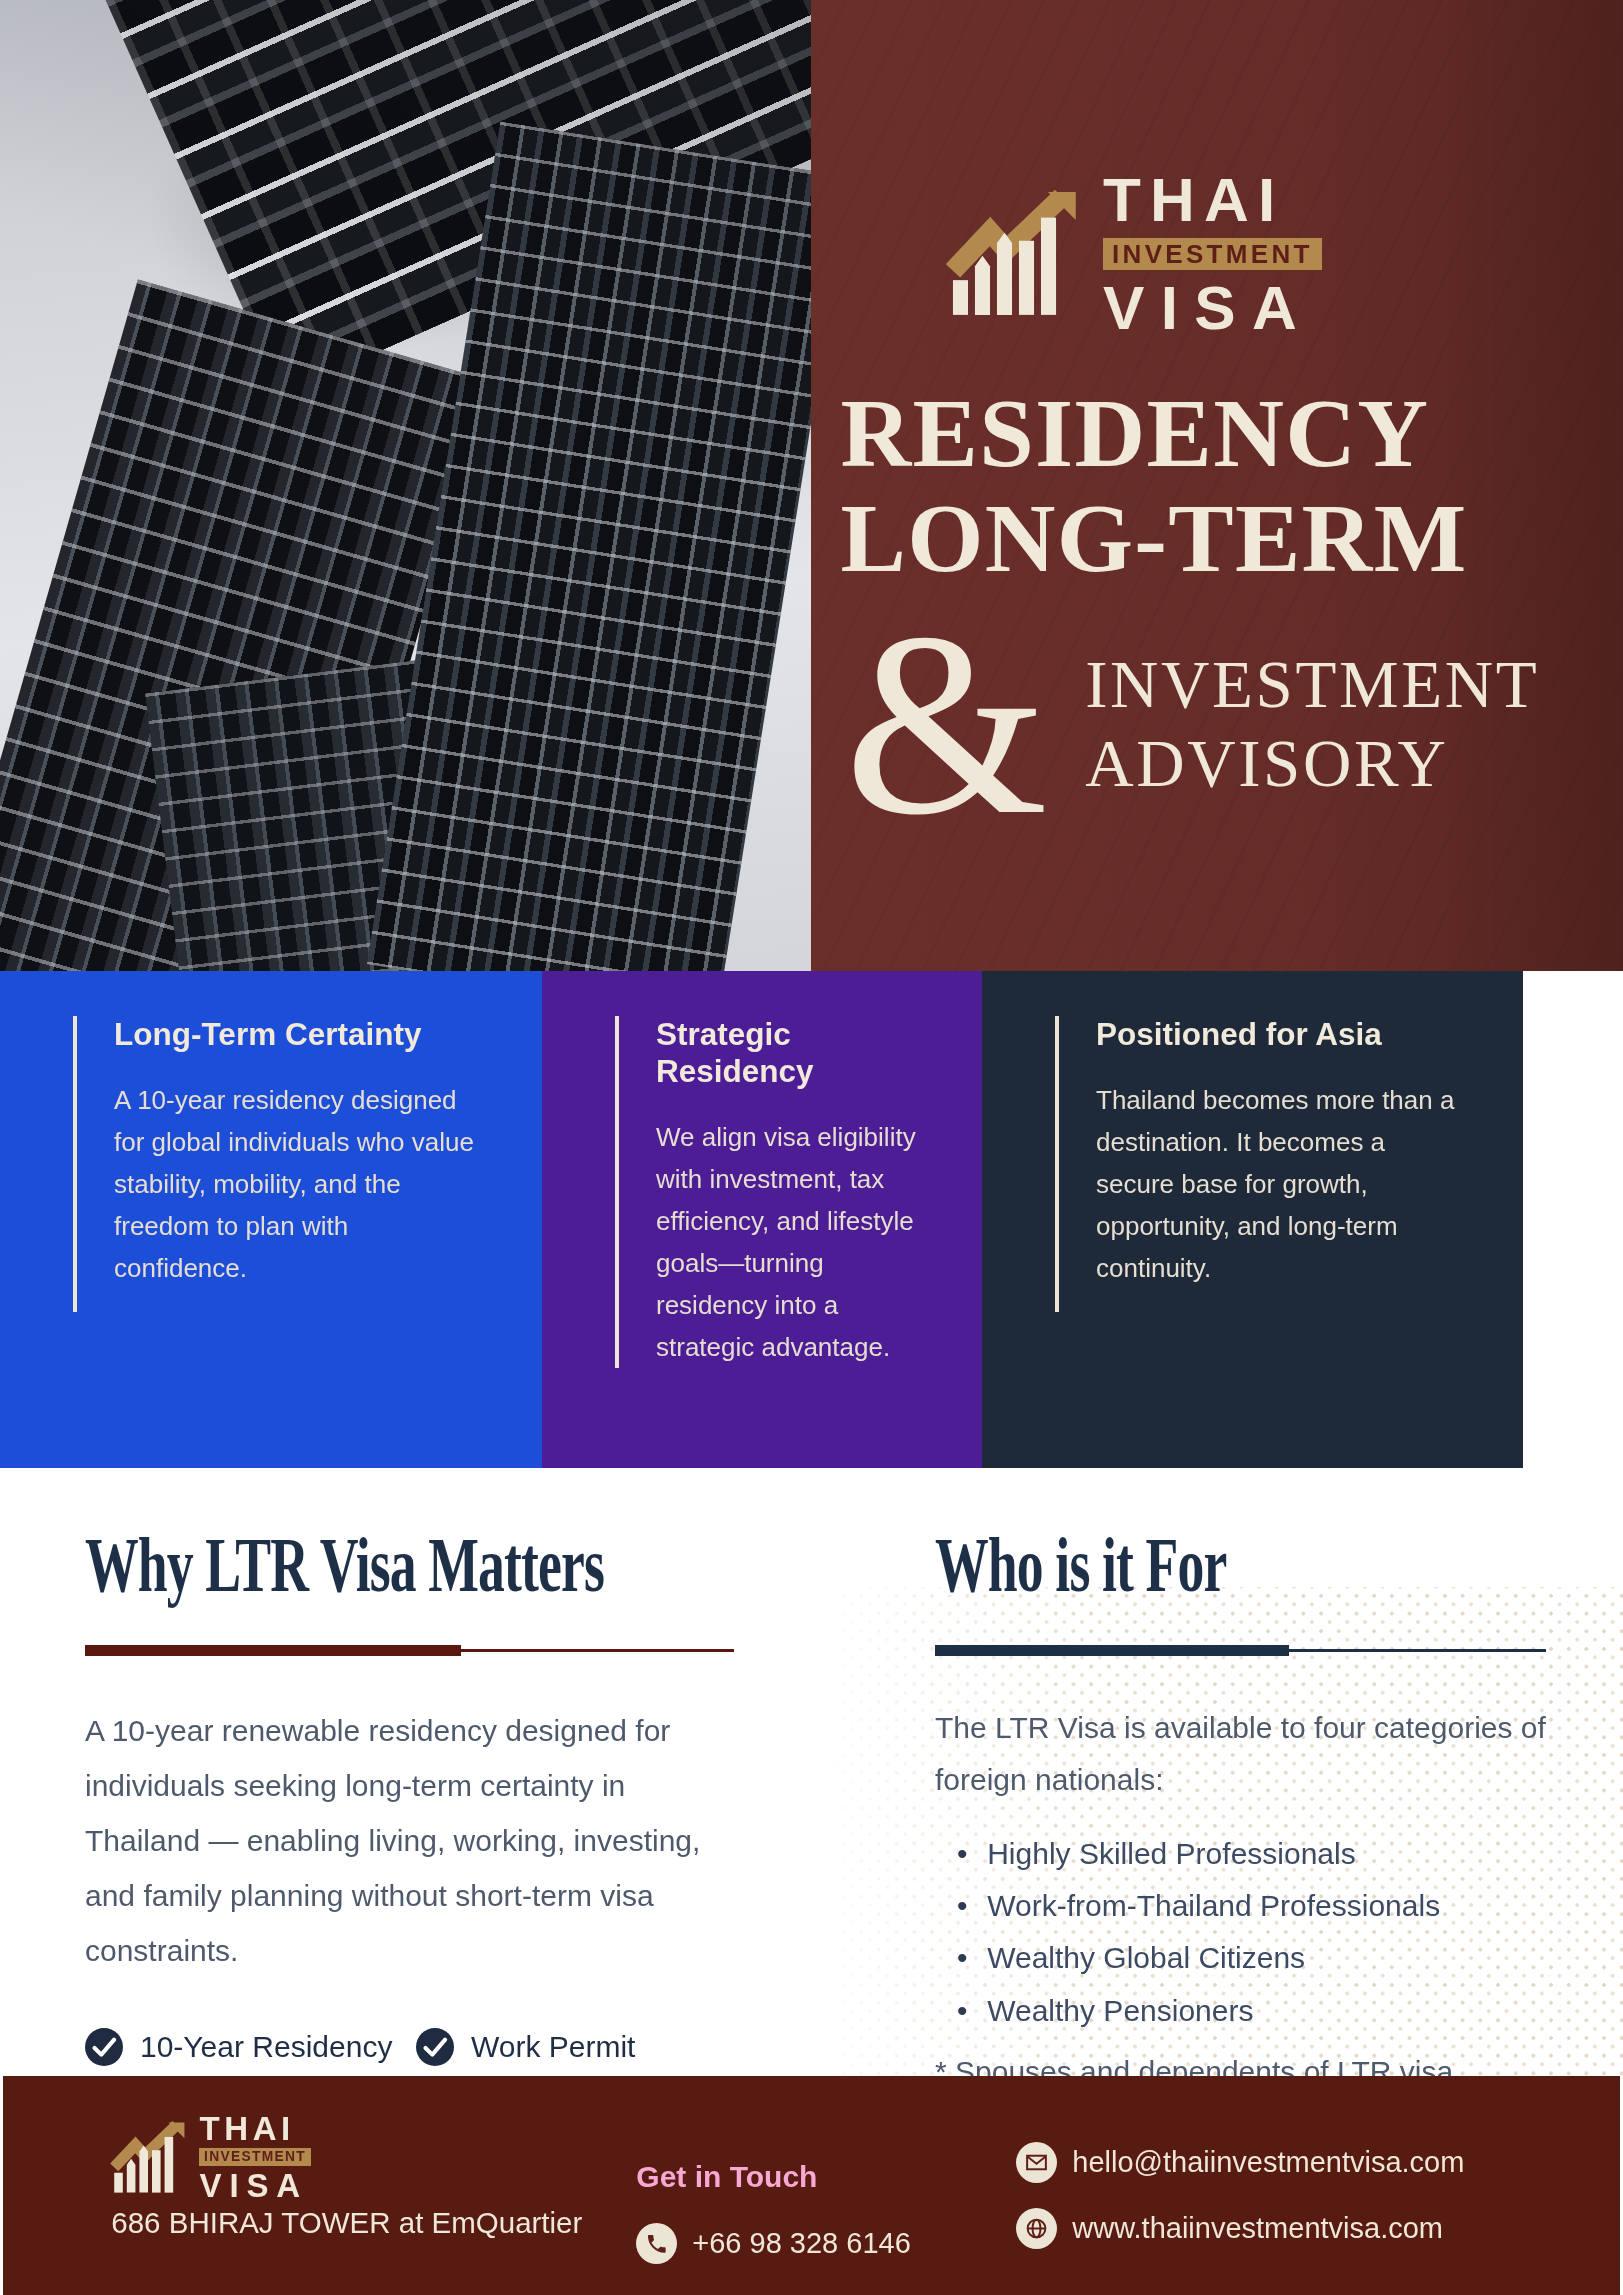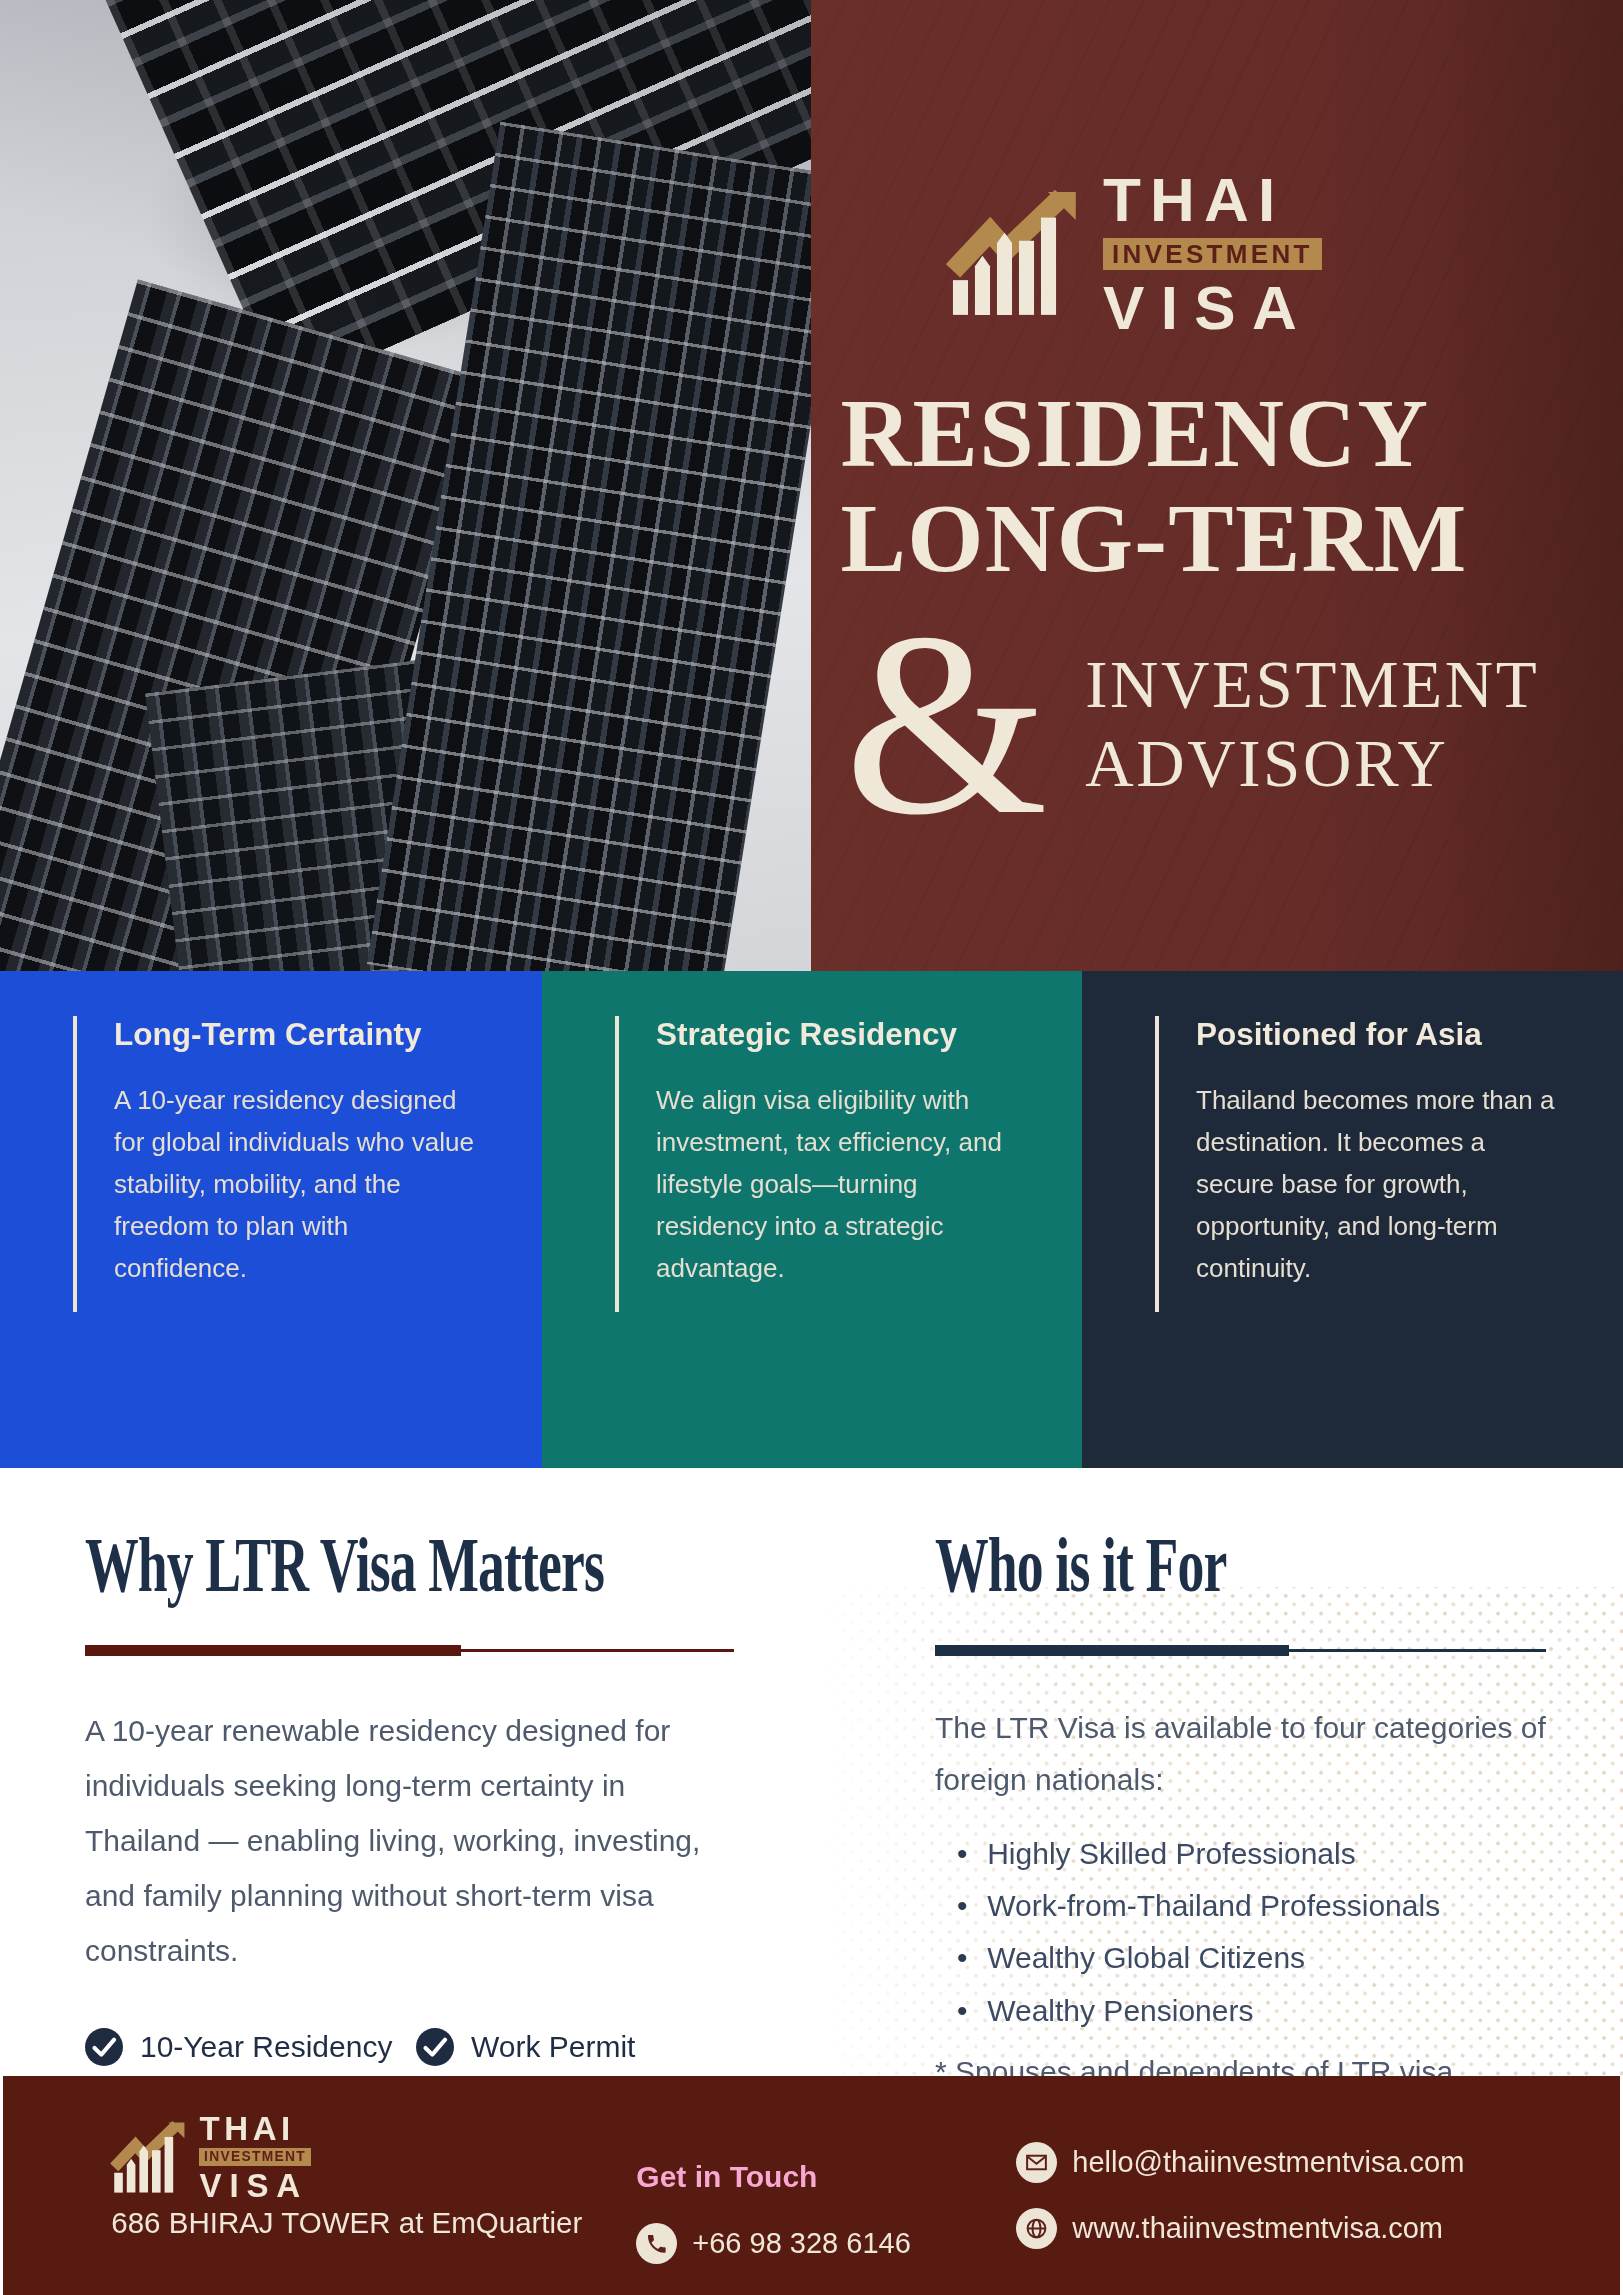--- a/index.html
+++ b/index.html
@@ -52,21 +52,21 @@
               font-size:98px;line-height:1.07;letter-spacing:1.3px;color:#f0e8d9;}
   .amp-row{display:flex;align-items:center;margin-top:31.5px;margin-left:3.9px;}
   .amp{font-family:"Liberation Serif","DejaVu Serif",serif;font-size:262px;line-height:.78;color:#efe7d8;}
   .amp-text{margin-left:37px;font-family:"Liberation Serif","DejaVu Serif",serif;font-size:67px;
             line-height:1.18;letter-spacing:2.6px;color:#efe7d8;}
 
   
   .pillars{position:absolute;left:0;top:971px;width:1623px;height:497px;display:flex;}
   .pillar{box-sizing:border-box;height:100%;padding:42px 62px 0 73px;}
   .pillar-1{width:542px;background:#1d4ed8;}
-  .pillar-2{width:540px;background:#0f766e;}
+  .pillar-2{width:440px;background:#4c1d95;}
   .pillar-3{width:541px;background:#1e2939;}
   .pillar-inner{border-left:4.6px solid #ede5d6;padding-left:37px;min-height:296px;}
   .pillar-h{font-size:31.5px;font-weight:bold;color:#f1e9da;margin:2.6px 0 26px 0;}
   .pillar-p{font-size:26px;line-height:1.62;color:#e6ded0;max-width:403px;}
 
   
   .dots{position:absolute;left:817px;top:1587px;width:807px;height:489px;
         background-image:radial-gradient(#ddcab2 1.7px,rgba(0,0,0,0) 1.9px),
                          radial-gradient(#e4d5c2 1.6px,rgba(0,0,0,0) 1.8px);
         background-size:17.7px 17.7px,17.7px 17.7px;background-position:0 0,8.5px 8.5px;opacity:.75;}

